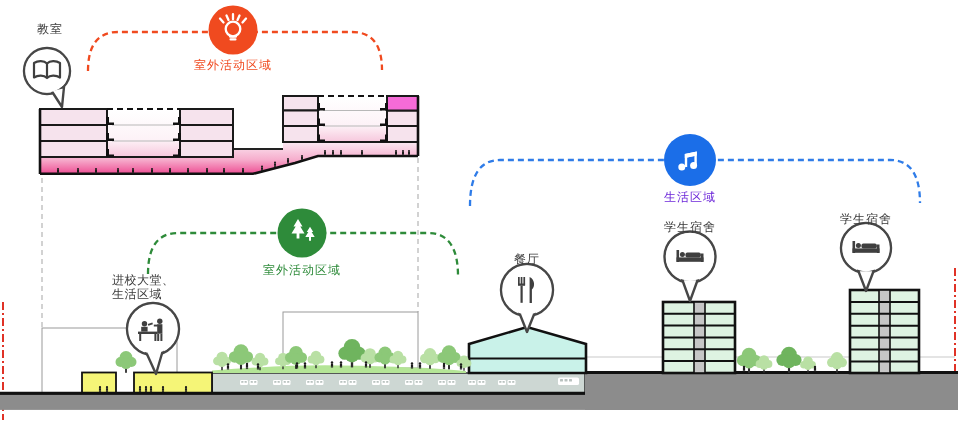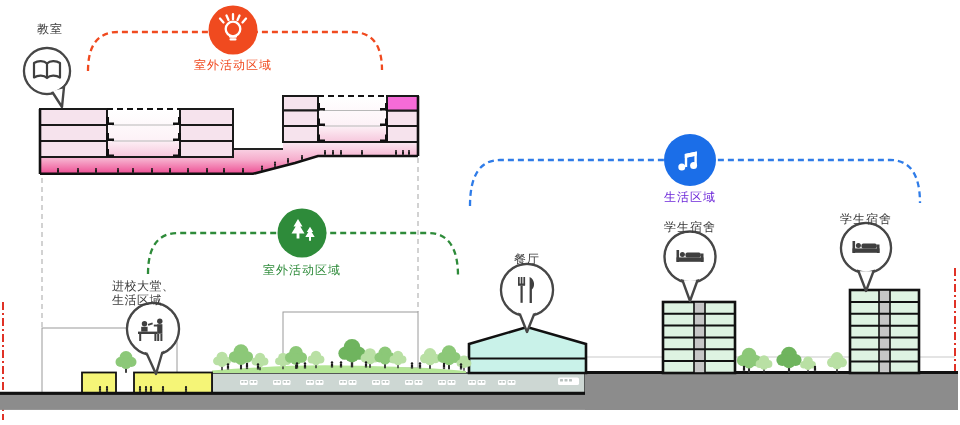--- a/index.html
+++ b/index.html
@@ -352,21 +352,21 @@
       <circle cx="-7.6" cy="-3.6" r="2.5"></circle>
       <rect x="-4.6" y="-5.4" width="15.5" height="4.8" rx="2"></rect>
     </g>
   </g>
 </svg>
 
 <div class="label" style="left:50px;top:21px;">教室</div>
 <div class="label orange" style="left:233px;top:57px;">室外活动区域</div>
 <div class="label green" style="left:302px;top:262px;">室外活动区域</div>
 <div class="label blue" style="left:690px;top:189px;">生活区域</div>
-<div class="label multiline" style="left:112px;top:273px;margin-top:6px;">
+<div class="label multiline" style="left:112px;top:273px;">
   <div>进校大堂、</div>
   <div>生活区域</div>
 </div>
 <div class="label" style="left:527px;top:251px;text-align:center;">餐厅</div>
 <div class="label" style="left:690px;top:219px;">学生宿舍</div>
 <div class="label" style="left:866px;top:211px;">学生宿舍</div>
 
 </div>
 
 </body></html>

